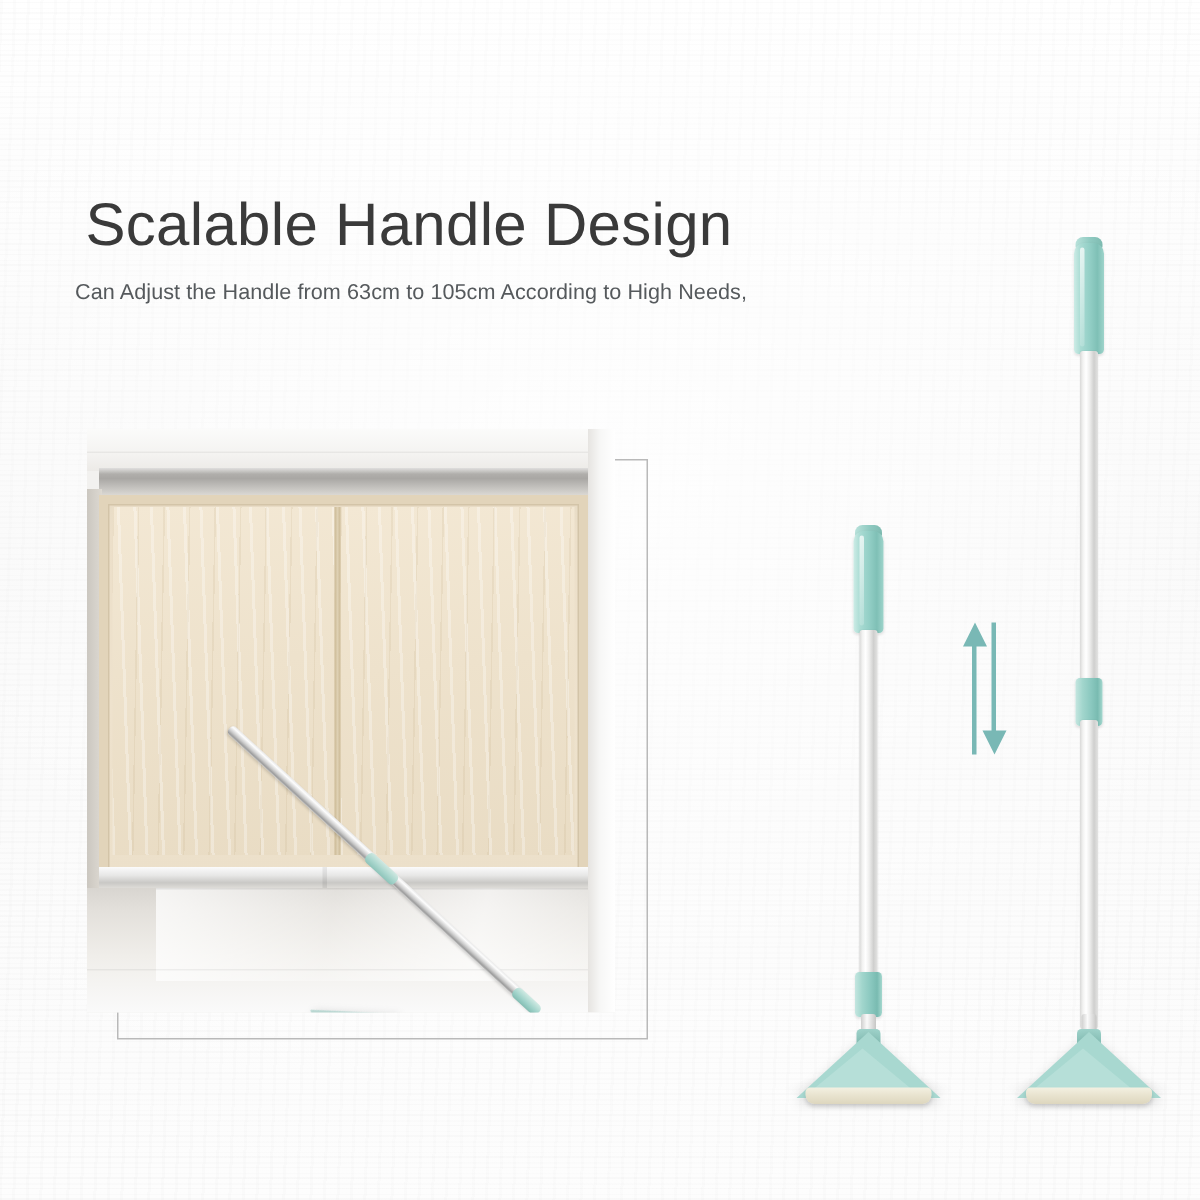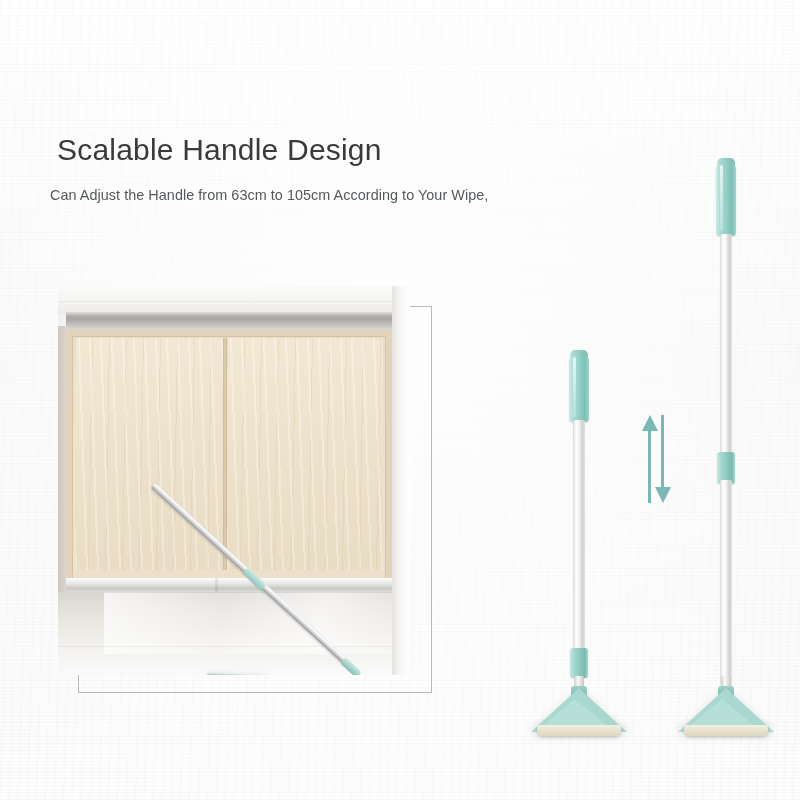--- a/index.html
+++ b/index.html
@@ -25,21 +25,21 @@
       linear-gradient(180deg,#ffffff 0%,#f8f8f8 45%,#fdfdfd 100%);
   }
   .paper-vig{
     position:absolute;inset:0;
     background:radial-gradient(ellipse 120% 95% at 50% 42%, rgba(255,255,255,0.85) 0%, rgba(246,246,246,0.0) 70%);
   }
 
   
   .title{
     position:absolute;left:57px;top:128px;
-    font-size:30px;line-height:44px;font-weight:300;
+    font-size:40px;line-height:44px;font-weight:300;
     color:#3a3a3a;letter-spacing:.2px;white-space:nowrap;
   }
   .subtitle{
     position:absolute;left:50px;top:186px;
     font-size:14.4px;line-height:19.5px;font-weight:400;
     color:#55595c;letter-spacing:.05px;
   }
   .subtitle .ln{display:block;white-space:nowrap;}
 
   
@@ -202,21 +202,21 @@
 <body>
 
 <div id="stage">
 
   <div class="paper-tex"></div>
   <div class="paper-vig"></div>
 
   <div class="title">Scalable Handle Design</div>
 
   <div class="subtitle">
-    <span class="ln">Can Adjust the Handle from 63cm to 105cm According to Your Wipe,</span>
+    <span class="ln">Can Adjust the Handle from 63cm to 105cm According to High Needs,</span>
   </div>
 
   <div class="photo-frame"></div>
 
   <div class="photo">
     <div class="wall-top"></div>
     <div class="cab-top"></div>
     <div class="cab-top-hl"></div>
 
     <div class="cab-side"></div>

